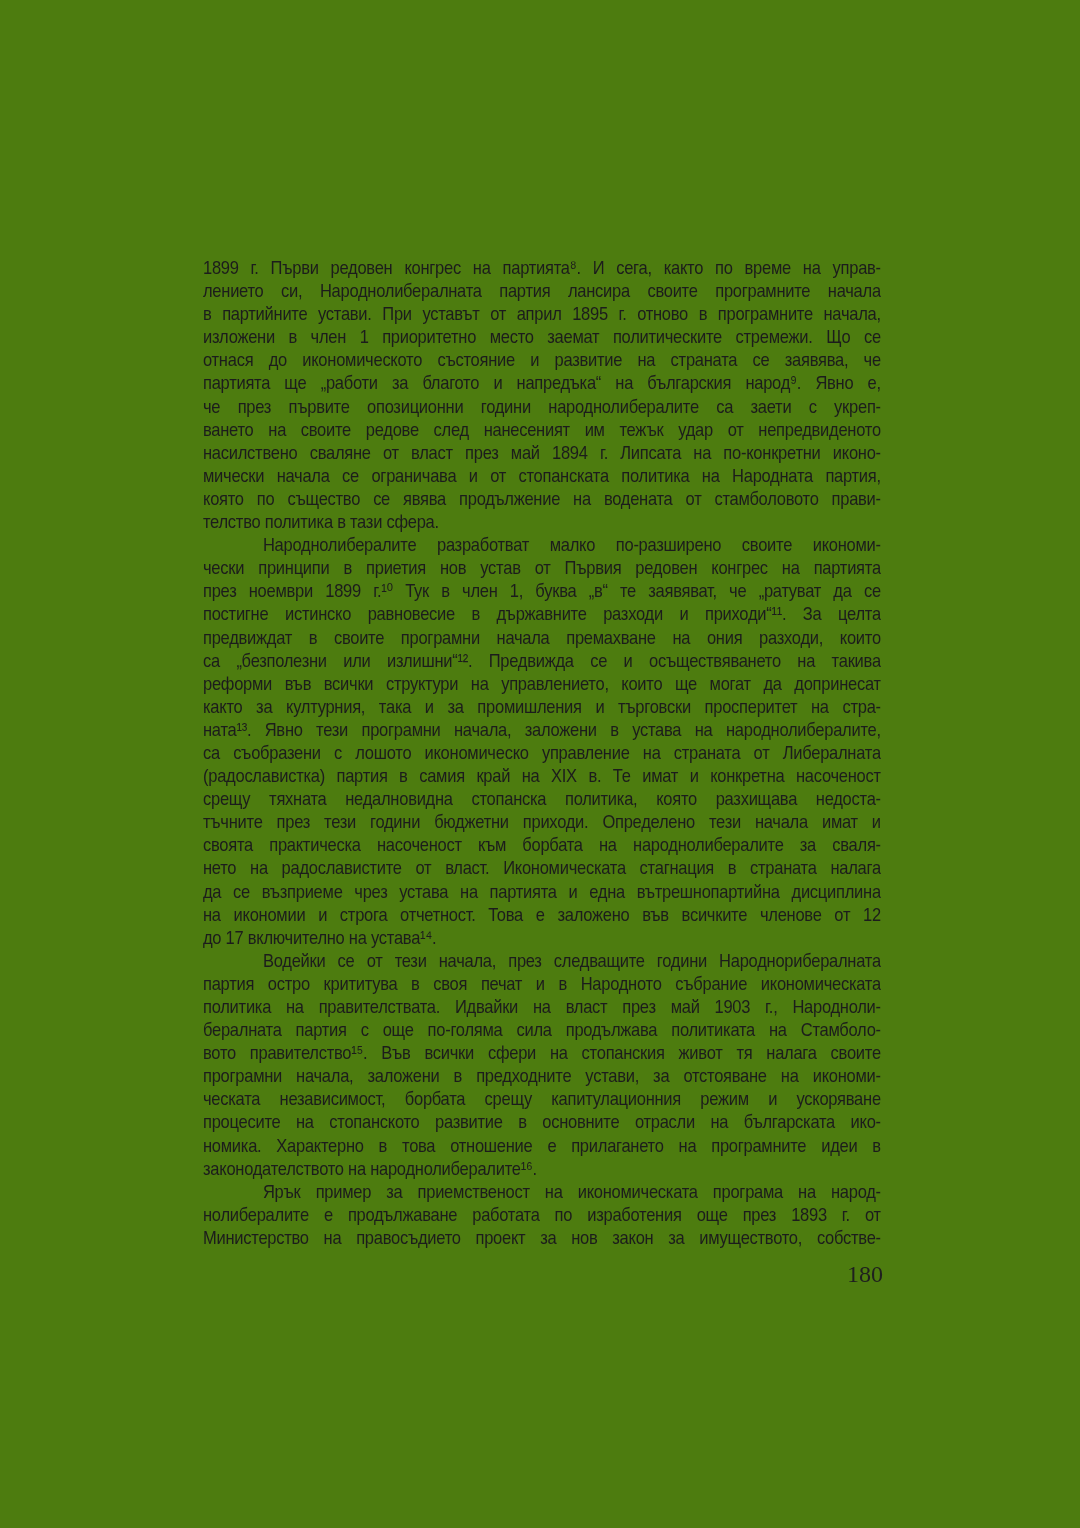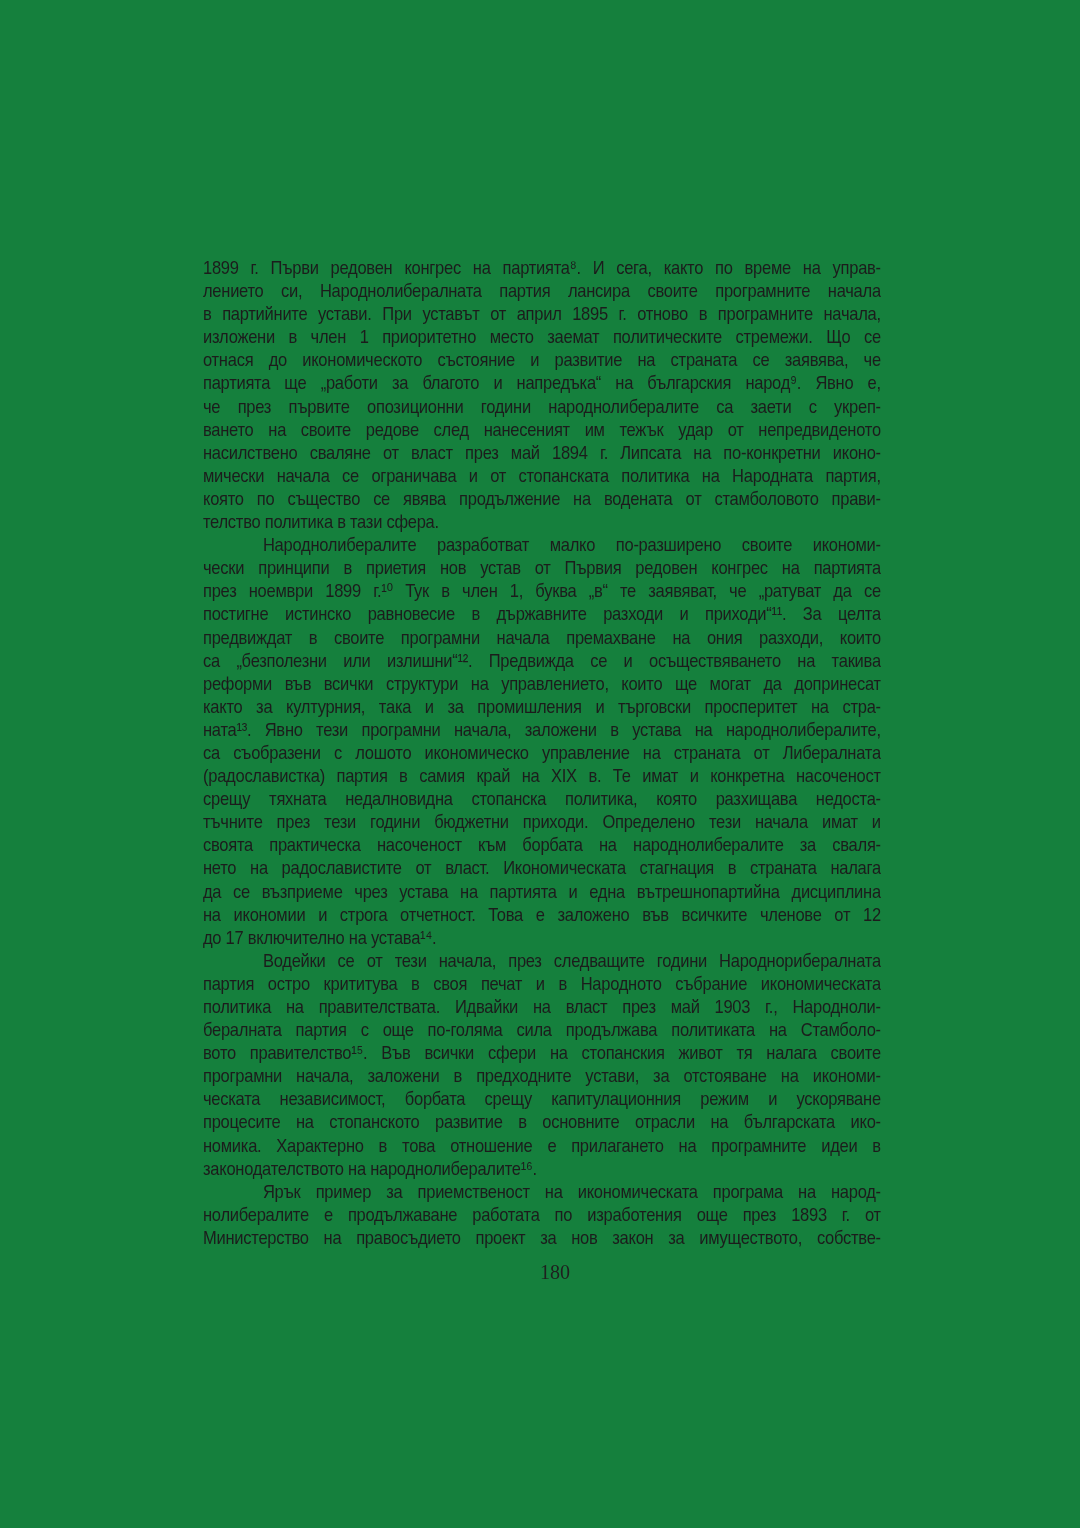--- a/index.html
+++ b/index.html
@@ -6,21 +6,21 @@
   body {
     width: 1080px;
     height: 1528px;
     background: #ffffff;
     position: relative;
     overflow: hidden;
   }
   .page {
     position: absolute;
     inset: 0;
-    background: #15803d;
+    background: #4d7c0f;
   }
   .text-scale {
     position: absolute;
     left: 203px;
     top: 256px;
     width: 780px;
     transform: scaleX(0.869);
     transform-origin: 0 0;
   }
   .line {
@@ -36,26 +36,26 @@
     text-justify: inter-word;
   }
   .line.para-last {
     text-align-last: left;
   }
   .line.indent {
     text-indent: 69px;
   }
   .page-number {
     position: absolute;
-    left: 216px;
+    left: 205px;
     top: 1261px;
     width: 678px;
-    text-align: center;
+    text-align: right;
     font-family: "Liberation Serif", "DejaVu Serif", serif;
-    font-size: 20px;
+    font-size: 24px;
     color: #1f1f1f;
   }
 </style>
 </head>
 <body>
 
 <div class="page">
   <div class="text-scale">
     <div id="textblock">
         <div class="line">1899 г. Първи редовен конгрес на партията⁸. И сега, както по време на управ-</div>

